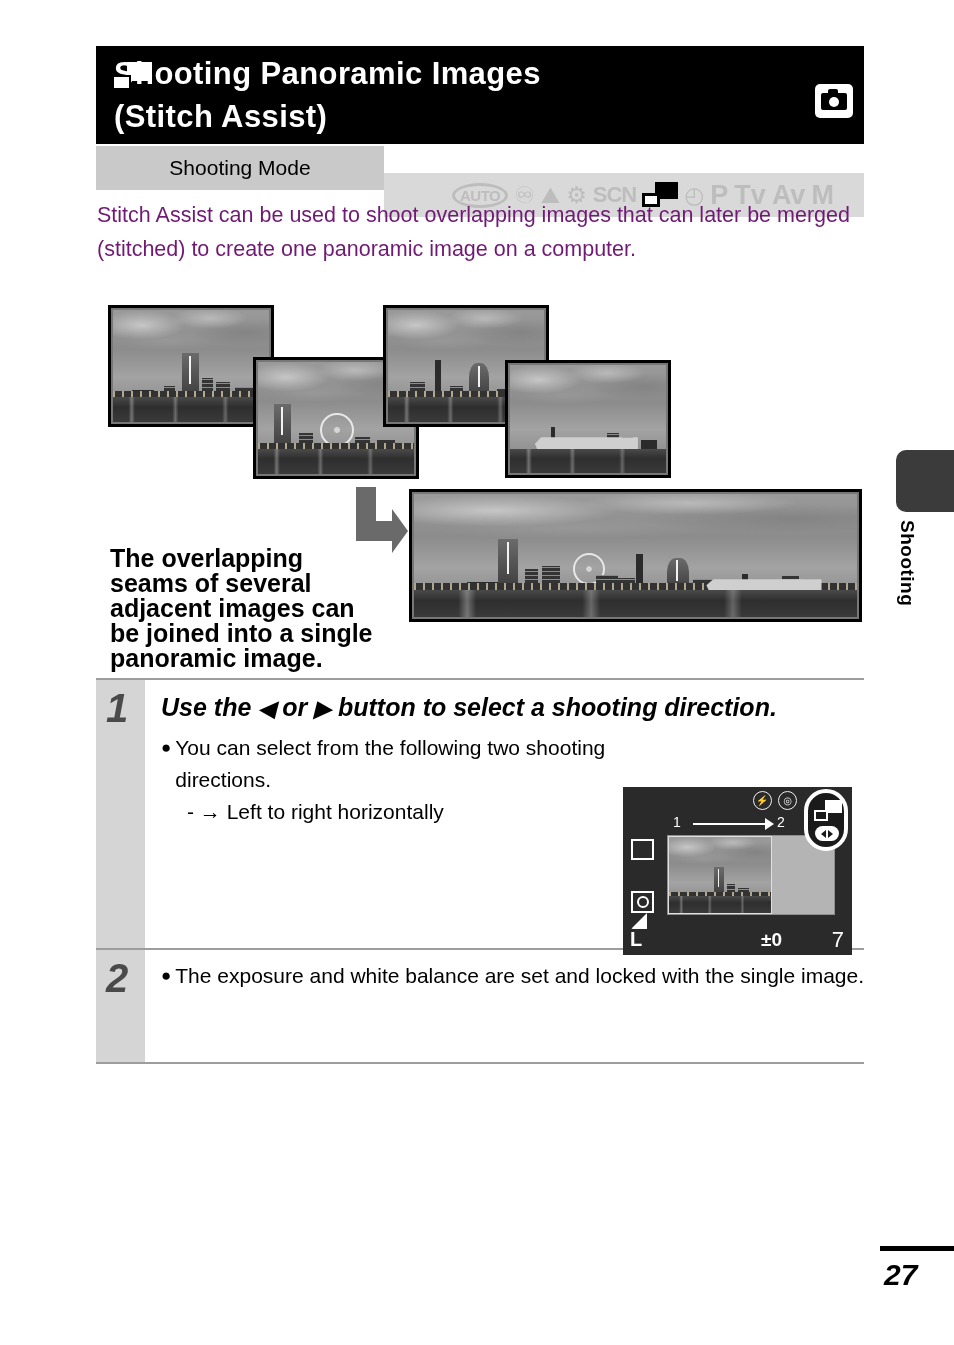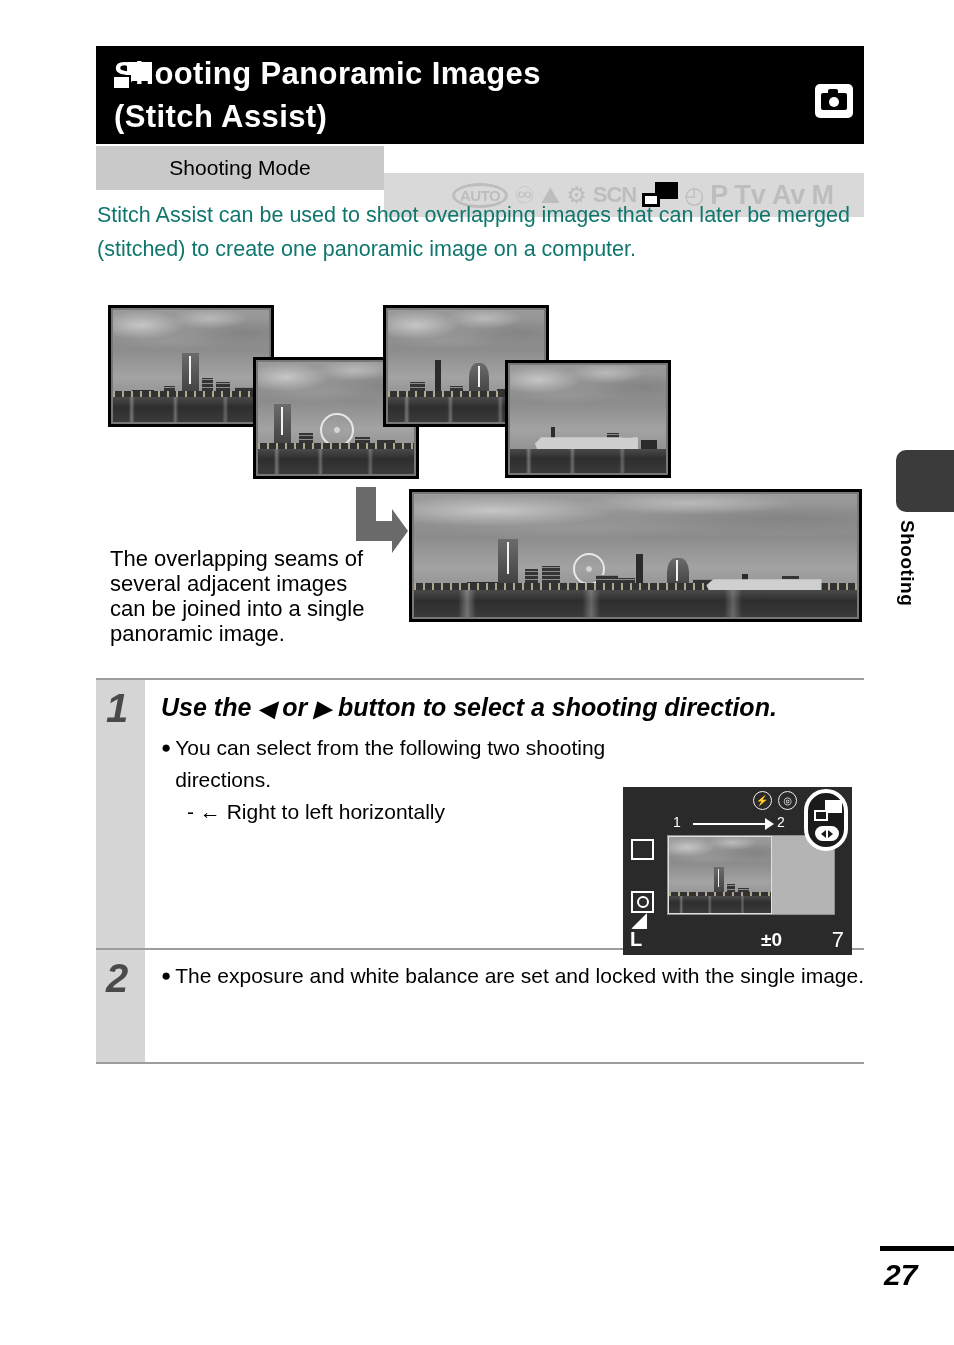--- a/index.html
+++ b/index.html
@@ -142,21 +142,21 @@
   }
   .mi-p, .mi-tv, .mi-av, .mi-m { font-size: 27px; }
 
   
   .intro {
     position: absolute;
     left: 97px; top: 198px;
     width: 770px;
     font-size: 21.5px;
     line-height: 34px;
-    color: #0f766e;
+    color: #701a75;
   }
 
   
   .photos { position: absolute; left: 0; top: 0; width: 954px; height: 1345px; pointer-events: none; }
   .photo {
     position: absolute;
     border: 3px solid #000;
     background: #777;
     box-sizing: border-box;
     overflow: hidden;
@@ -223,22 +223,23 @@
     background: #cfcfcf;
     clip-path: polygon(0 55%, 6% 18%, 100% 18%, 100% 100%, 3% 100%);
   }
 
   
   .big-arrow { position: absolute; left: 348px; top: 487px; width: 60px; height: 72px; }
   .caption {
     position: absolute;
     left: 110px; top: 546px;
     width: 270px;
-    font-size: 22px;
+    font-size: 25px;
     line-height: 25px;
+    font-weight: bold;
   }
 
   
   .side-tab {
     position: absolute;
     left: 896px; top: 450px;
     width: 58px; height: 62px;
     background: #3b3b3b;
     border-radius: 10px 0 0 10px;
   }
@@ -593,22 +594,22 @@
         <span class="arrow-inline">▶</span>
         <span>button to select a shooting direction.</span>
       </div>
       <div class="step1-text">
         <div class="bullet-line">
           <span class="bdot">●</span>
           <span>You can select from the following two shooting directions.</span>
         </div>
         <div class="sub-line">
           <span>-</span>
-          <span>←</span>
-          <span>Right to left horizontally</span>
+          <span>→</span>
+          <span>Left to right horizontally</span>
         </div>
       </div>
     </div>
   </div>
 
   <div class="step-divider"></div>
 
   <div class="step-row">
     <div class="step-num-col">
       <div class="step-num">2</div>

